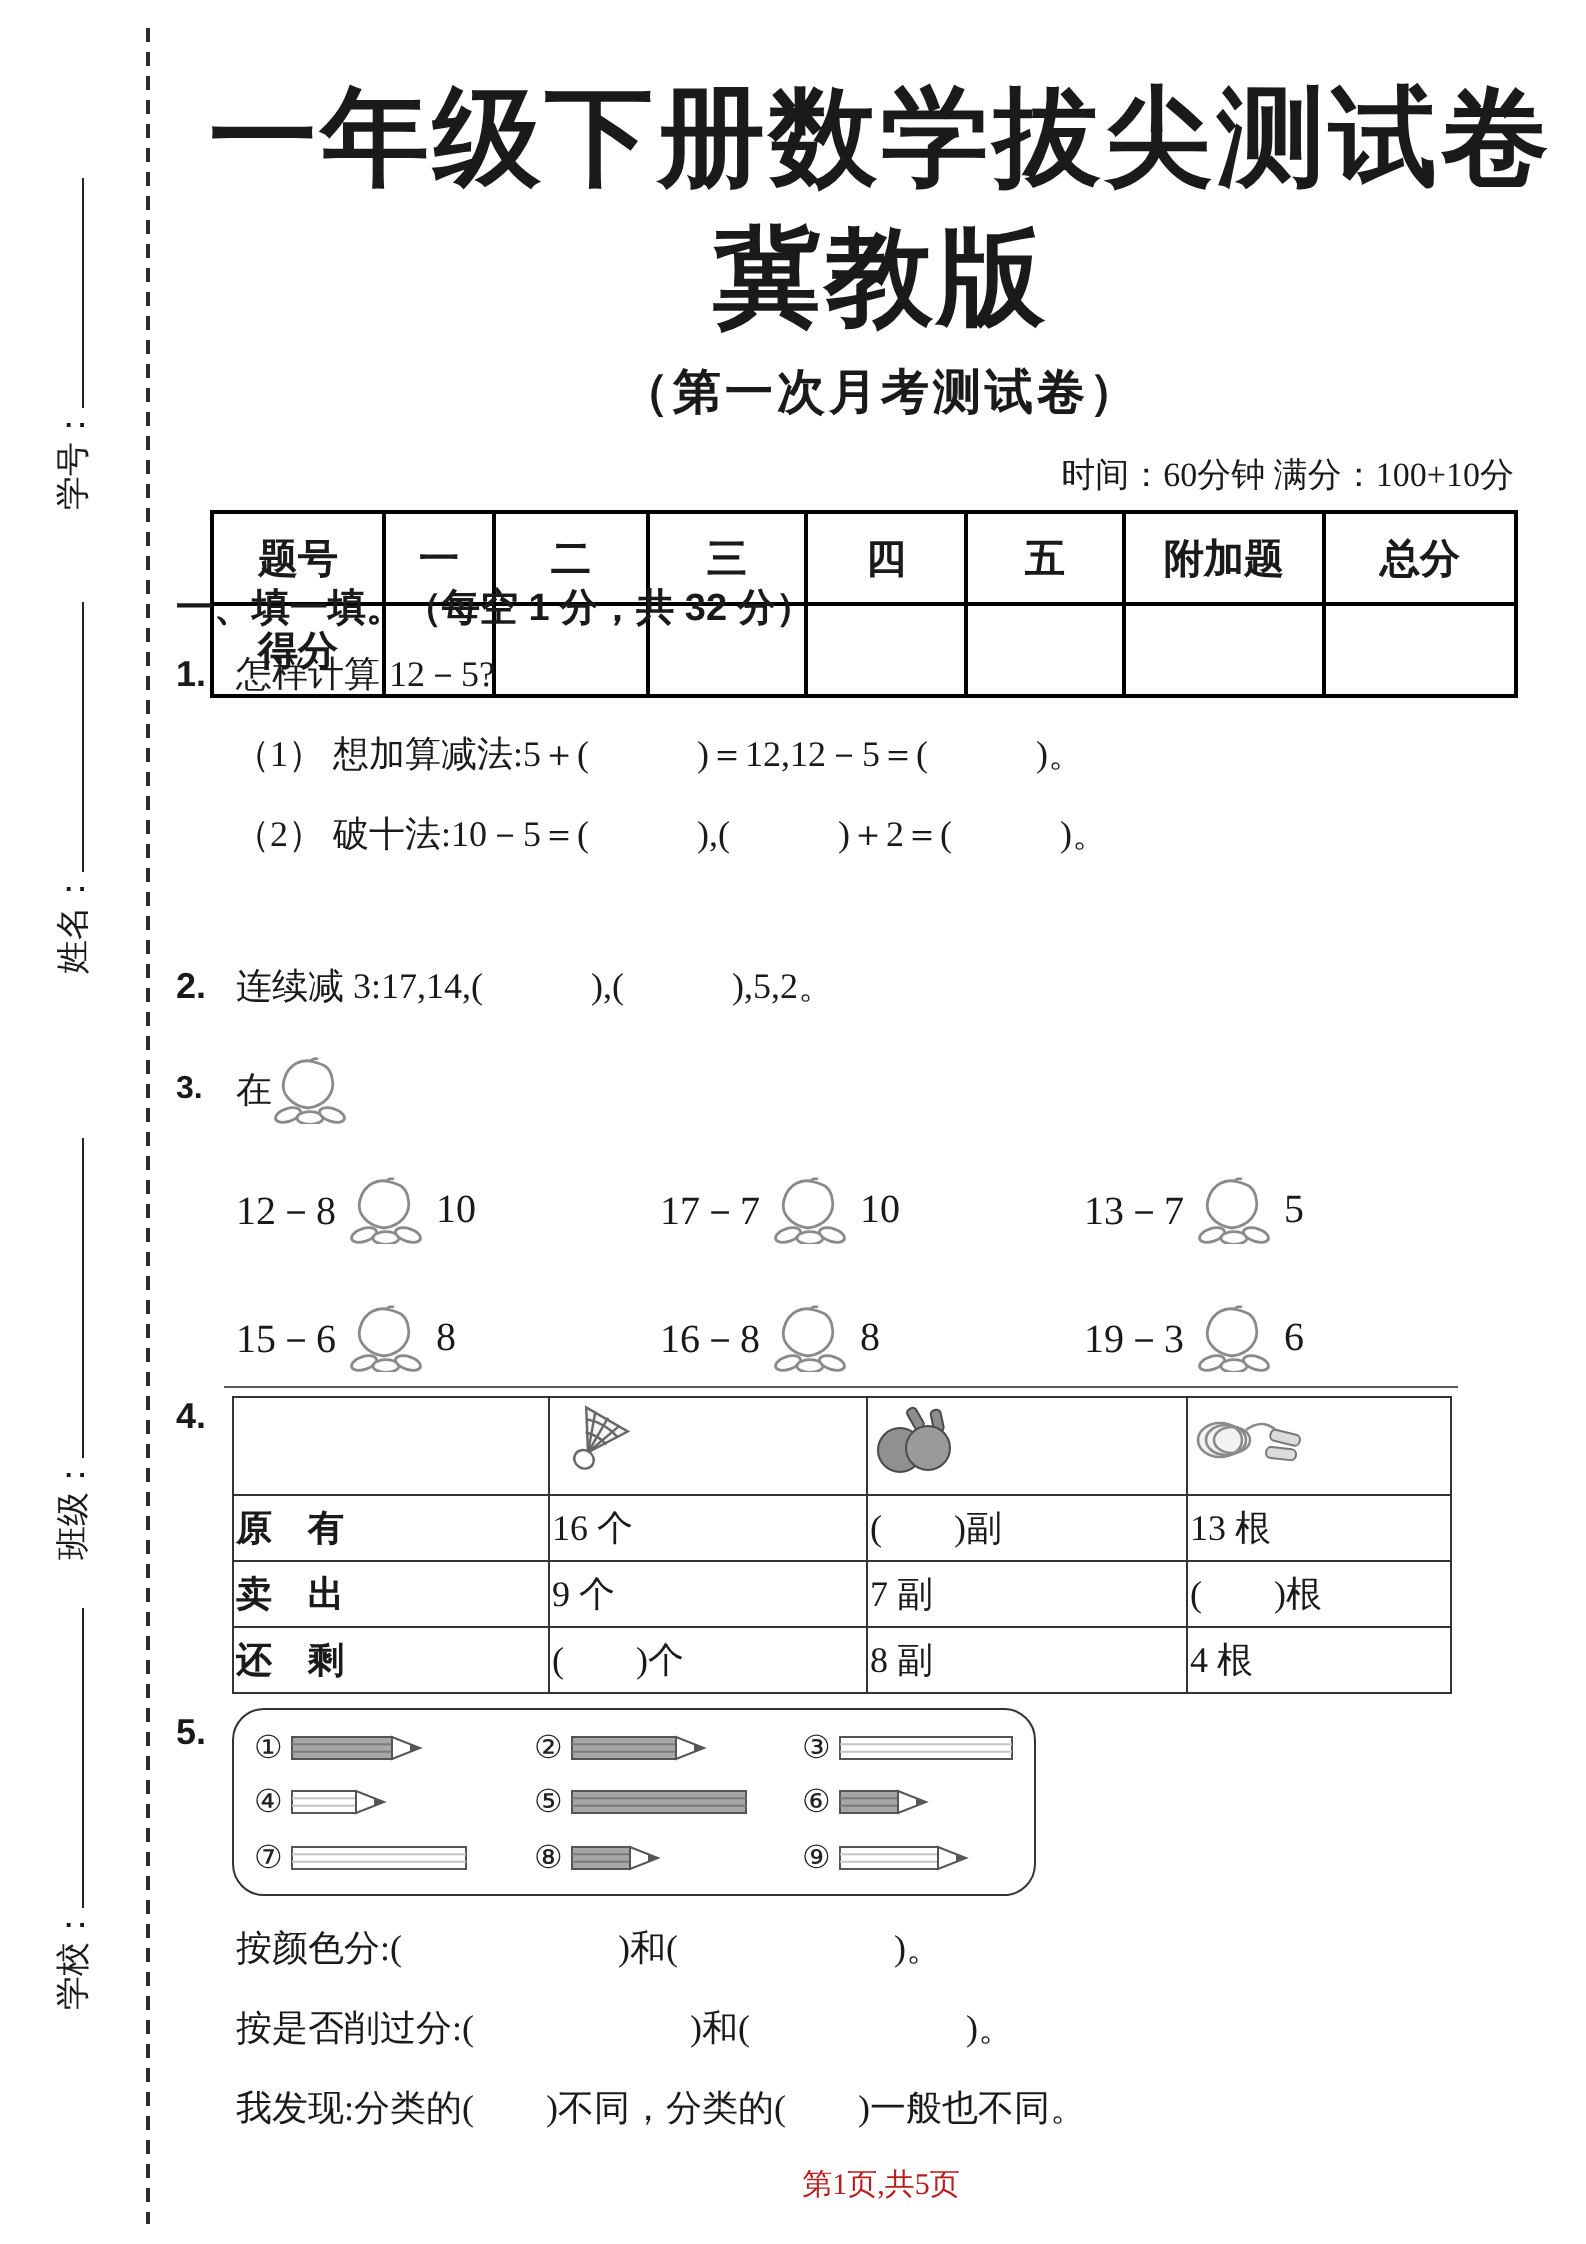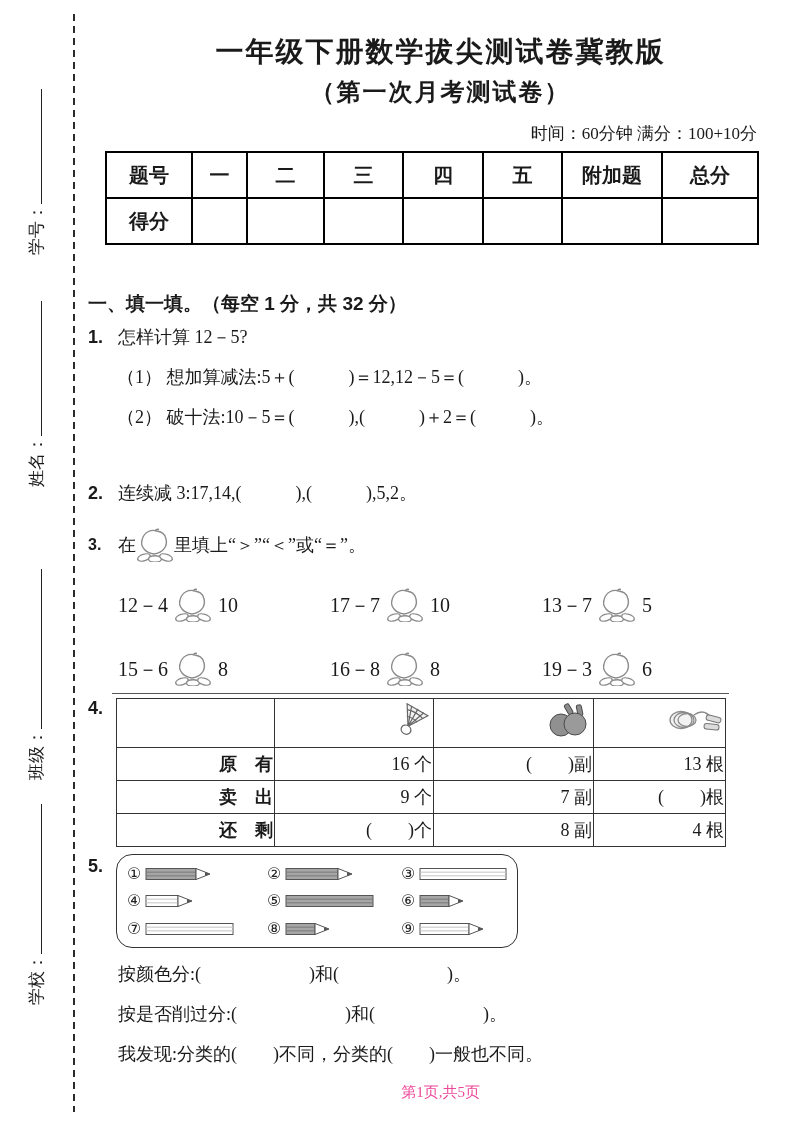--- a/index.html
+++ b/index.html
@@ -6,21 +6,21 @@
   .page{position:relative;width:793px;height:1122px;background:#ffffff;margin:0 auto;
         font-family:"Liberation Serif","DejaVu Serif",serif;color:#1a1a1a;overflow:hidden;}
   
   .dash-line{position:absolute;left:73px;top:14px;width:2px;height:1098px;
              background:repeating-linear-gradient(180deg,#2b2b2b 0 7px,transparent 7px 12px);}
   .margin-item{position:absolute;left:26px;transform:rotate(-90deg);transform-origin:0 0;
                white-space:nowrap;font-size:17px;height:22px;line-height:22px;}
   .mline{display:inline-block;border-bottom:1.5px solid #222;height:15px;vertical-align:baseline;}
   
   .main{position:absolute;left:88px;top:0;width:705px;height:1122px;}
-  .title{margin-top:34px;text-align:center;font-size:28px;font-weight:bold;letter-spacing:2px;line-height:1.3;}
+  .title{margin-top:34px;text-align:center;font-size:54px;font-weight:bold;letter-spacing:2px;line-height:1.3;}
   .subtitle{margin-top:6px;text-align:center;font-size:24px;font-weight:600;letter-spacing:2px;}
   .meta{margin-top:14px;text-align:right;padding-right:36px;font-size:17px;}
   
   table{border-collapse:collapse;table-layout:fixed;}
   .score-table{margin:6px 0 0 17px;width:652px;}
   .score-table td{border:2px solid #000;text-align:center;height:42px;font-size:20px;}
   .score-table .hrow td{font-weight:bold;font-family:"Liberation Sans","DejaVu Sans",sans-serif;}
   .score-table .glabel{font-weight:bold;font-family:"Liberation Sans","DejaVu Sans",sans-serif;}
   
   .abs{position:absolute;left:0;}
@@ -28,32 +28,32 @@
   .qline{font-size:18px;line-height:22px;white-space:nowrap;}
   .qnum{display:inline-block;width:30px;font-weight:bold;font-family:"Liberation Sans","DejaVu Sans",sans-serif;}
   .sub{padding-left:29px;}
   .q1 .qline{margin-bottom:18px;}
   .q3-line{display:flex;align-items:center;}
   .peach{width:38px;height:34px;flex:0 0 auto;}
   .comp-item{position:absolute;display:flex;align-items:center;gap:6px;font-size:20px;white-space:nowrap;}
   
   .q4-wrap{top:696px;}
   .q4-table{position:absolute;left:28px;top:2px;width:609px;}
-  .q4-table td{border:1.5px solid #333;text-align:right;font-size:18px;}
+  .q4-table td{border:1.5px solid #333;text-align:left;font-size:18px;}
   .q4-table .icon-row td{height:46px;}
   .q4-table .drow td{height:30px;}
   .q4-topline{position:absolute;left:24px;top:-3px;width:617px;border-top:1px solid #555;}
   .rowlabel{font-weight:600;}
   
   .q5-box{position:absolute;left:28px;top:2px;width:402px;height:94px;border:1.5px solid #333;border-radius:16px;
           display:grid;grid-template-columns:140px 134px 1fr;align-content:space-evenly;padding:2px 10px;box-sizing:border-box;}
   .pcell{display:flex;align-items:center;gap:4px;height:22px;}
   .pnum{font-family:"DejaVu Sans",sans-serif;font-size:16px;color:#222;line-height:1;}
   .fills .qline{margin-bottom:18px;padding-left:30px;}
-  .footer{position:absolute;left:0;top:1083px;width:705px;text-align:center;font-size:15px;color:#ec4899;}
+  .footer{position:absolute;left:0;top:1083px;width:705px;text-align:center;font-size:15px;color:#b91c1c;}
   svg{display:block;}
   .inline-svg{display:inline-block;}
 </style>
 </head>
 <body>
 
 <div class="page">
 
   <svg width="0" height="0" style="position:absolute">
     <defs>
@@ -132,26 +132,25 @@
     </div>
 
     <div class="abs qline" style="top:482px"><span class="qnum">2.</span><span>连续减 3:17,14,(　　　),(　　　),5,2。</span></div>
 
     <div class="abs q3-line" style="top:528px">
       <span class="qnum">3.</span>
       <span style="font-size:18px">在</span>
       <svg class="peach" viewBox="0 0 38 34">
           <use href="#peach-shape"></use>
         </svg>
-      <span style="font-size:18px">里填上“＞”“＜”或“＝”。</span>
     </div>
 
     <div class="abs" style="top:585px;width:705px;height:110px">
       <div class="comp-item" style="left:30px;top:3px">
-          <span>12－4</span>
+          <span>12－8</span>
           <svg class="peach" viewBox="0 0 38 34">
             <use href="#peach-shape"></use>
           </svg>
           <span>10</span>
         </div>
       <div class="comp-item" style="left:242px;top:3px">
           <span>17－7</span>
           <svg class="peach" viewBox="0 0 38 34">
             <use href="#peach-shape"></use>
           </svg>

